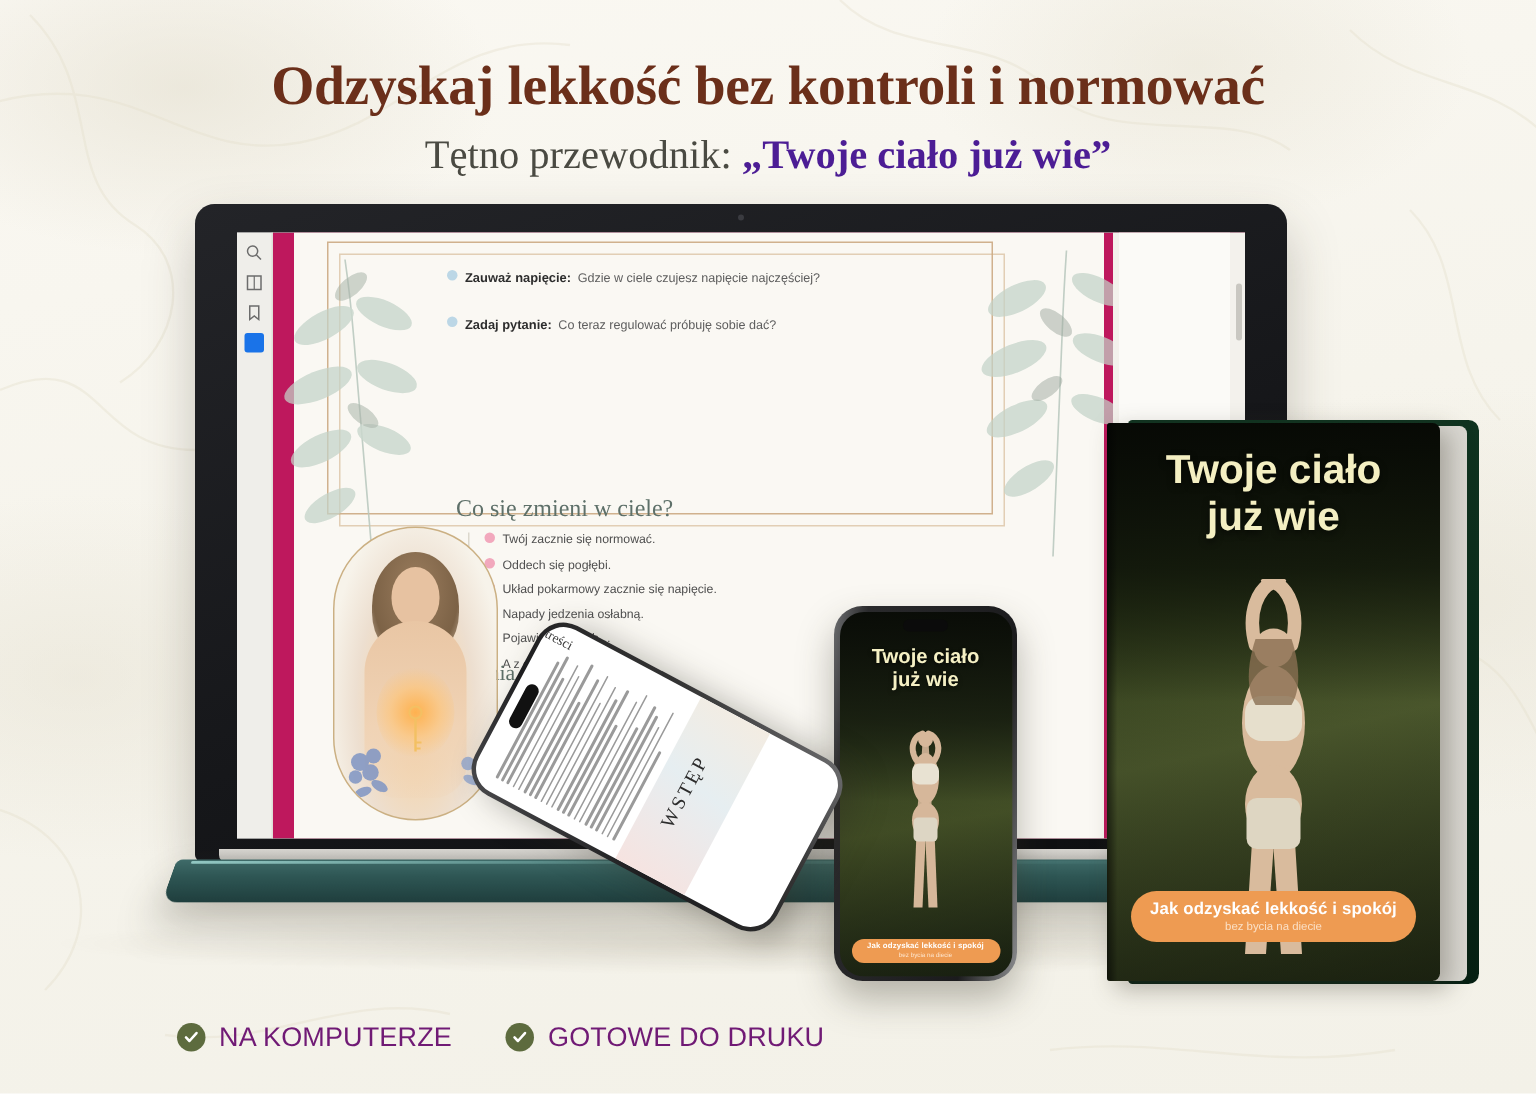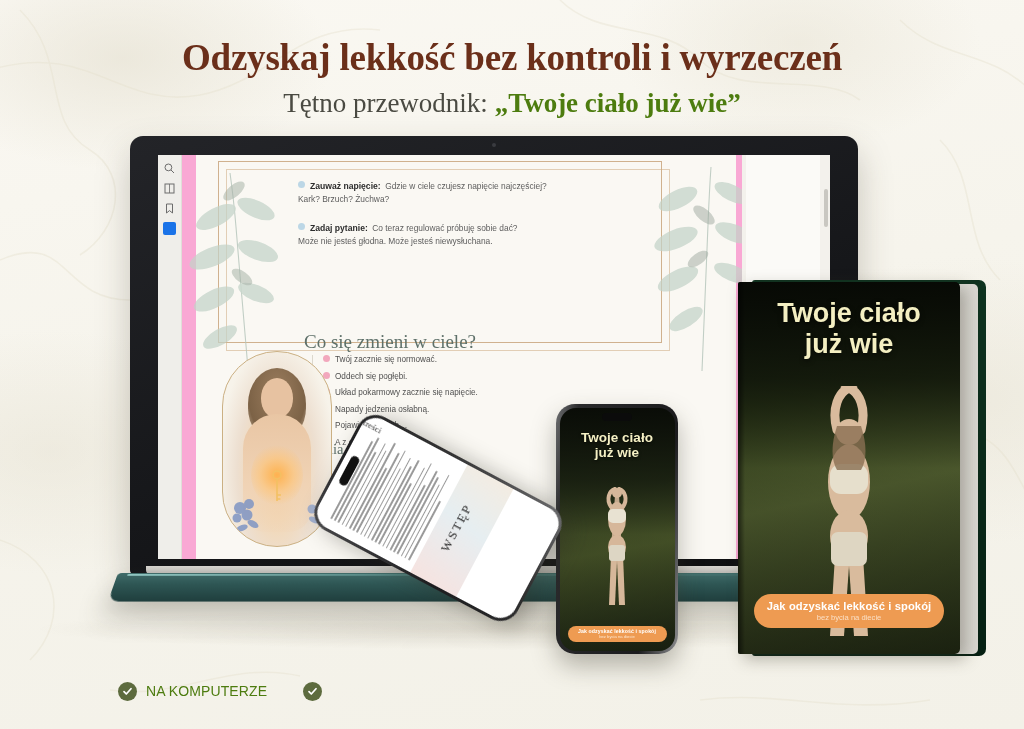--- a/index.html
+++ b/index.html
@@ -37,21 +37,21 @@
     color: #6b2f1a;
   }
   .subline {
     position: absolute; top: 88px; left: 0; width: 100%;
     text-align: center;
     font-family: "Liberation Serif", serif;
     font-size: 27px;
     color: #4a4a42;
     white-space: nowrap;
   }
-  .subline .quoted { color: #4d7c0f; font-weight: 700; }
+  .subline .quoted { color: #4c1d95; font-weight: 700; }
 
   
   #laptop { position: absolute; left: 118px; top: 136px; width: 740px; height: 466px; }
   .lid {
     position: absolute; left: 12px; top: 0; width: 728px; height: 438px;
     background: linear-gradient(160deg, #232428 0%, #16171a 55%, #0d0e10 100%);
     border-radius: 13px 13px 4px 4px;
     box-shadow: 0 16px 34px rgba(60,55,40,.26);
   }
   .lid-cam {
@@ -70,21 +70,21 @@
   .rail-ic {
     position: relative; margin: 7px auto 0; width: 13px; height: 13px;
     color: #6c6c6c; font-size: 10px; line-height: 13px; text-align: center;
   }
   .rail-ic.active { background: #1a73e8; border-radius: 2px; color: #fff; }
   .rail-ic svg { display: block; }
 
   
   .pdfpage {
     position: absolute; left: 24px; top: 0; width: 648px; height: 404px;
-    background: #f9a8d4;
+    background: #be185d;
   }
   .pg-inner { position: absolute; left: 14px; top: 0; width: 540px; height: 404px; background: #faf8f3; }
   .gold-frame {
     position: absolute; left: 22px; top: 6px; width: 444px; height: 182px;
     border: 1.3px solid #c29a6c; opacity: .75;
   }
   .gold-frame2 {
     position: absolute; left: 30px; top: 14px; width: 444px; height: 182px;
     border: 1.3px solid #cdab82; opacity: .55;
   }
@@ -100,21 +100,21 @@
     background: #bcd7e6; margin-right: 5px; vertical-align: 1px;
   }
   .bttl { font-weight: 700; color: #2d2d2d; font-size: 8.6px; }
   .btxt { color: #5d5d5d; font-size: 8.4px; }
   .bsub { color: #5d5d5d; font-size: 8.4px; display: block; margin-left: 0; }
   .bsub.ital { font-style: italic; margin-left: 52px; }
 
   
   .sec-h {
     position: absolute; left: 108px; top: 176px;
-    font-family: "Liberation Serif", serif; font-size: 19px; color: #5e7069;
+    font-family: "Liberation Serif", serif; font-size: 16px; color: #5e7069;
   }
   .sec-h2 {
     position: absolute; left: 104px; top: 286px;
     font-family: "Liberation Serif", serif; font-size: 14.5px; color: #5e7069;
   }
   .pinklist { position: absolute; left: 116px; top: 200px; width: 250px; border-left: 1px solid #dcd8cd; padding-left: 10px; }
   .pitem { font-size: 8.2px; color: #4f4f4f; margin-bottom: 7.5px; }
   .pdot {
     display: inline-block; width: 7px; height: 7px; border-radius: 50%;
     background: #f2a8bd; margin-right: 5px; vertical-align: 0px;
@@ -313,21 +313,21 @@
     border: 1.6px solid #8d8f68; border-radius: 20px;
     padding: 7px 19px 8px; color: #7a7c57; font-size: 17.5px;
     letter-spacing: .4px; background: transparent;
   }
   .feat { display: flex; align-items: center; margin-left: 36px; }
   .feat .ck {
     width: 19px; height: 19px; border-radius: 50%; background: #5d6b3e;
     margin-right: 9px; display: flex; align-items: center; justify-content: center;
   }
   .feat .ck svg { display: block; }
-  .feat .lbl { font-size: 14px; color: #4d7c0f; letter-spacing: .1px; }
+  .feat .lbl { font-size: 18px; color: #701a75; letter-spacing: .1px; }
 </style>
 </head>
 <body>
 
 <div id="page">
 
   <div id="bg-texture"></div>
   <svg id="bg-veins" viewBox="0 0 1024 729" preserveAspectRatio="none">
     <g fill="none" stroke="#e5e0cd" stroke-width="1.6" opacity=".8">
       <path d="M-10,70 C90,40 120,110 200,95 C270,82 300,20 380,30"></path>
@@ -336,21 +336,21 @@
       <path d="M560,0 C600,40 660,20 700,60 C740,100 820,70 860,100"></path>
       <path d="M900,20 C940,60 990,50 1030,90"></path>
       <path d="M780,330 C850,350 880,420 960,430 C1000,435 1015,470 1030,500"></path>
       <path d="M940,140 C980,180 960,240 1000,280"></path>
       <path d="M0,540 C60,560 70,620 30,660"></path>
       <path d="M110,690 C180,700 230,660 300,676"></path>
       <path d="M700,700 C780,690 840,715 930,700"></path>
     </g>
   </svg>
 
-  <div class="headline">Odzyskaj lekkość bez kontroli i wyrzeczeń</div>
+  <div class="headline">Odzyskaj lekkość bez kontroli i normować</div>
   <div class="subline">
     <span>Tętno przewodnik: </span><span class="quoted">„Twoje ciało już wie”</span>
   </div>
 
   <div id="laptop">
     <div class="lid">
       <div class="lid-cam"></div>
 
       <div class="screen">
 
@@ -416,26 +416,24 @@
               <g fill="#8e9c91" opacity=".5">
                 <ellipse cx="56" cy="56" rx="13" ry="6" transform="rotate(40 56 56)"></ellipse>
                 <ellipse cx="50" cy="100" rx="12" ry="5.5" transform="rotate(-36 50 100)"></ellipse>
               </g>
             </svg>
 
             <div class="blk">
               <div class="bitem">
                 <span class="bdot"></span><span class="bttl">Zauważ napięcie:</span>
                 <span class="btxt">Gdzie w ciele czujesz napięcie najczęściej?</span>
-                <span class="bsub">Kark? Brzuch? Żuchwa?</span>
               </div>
               <div class="bitem">
                 <span class="bdot"></span><span class="bttl">Zadaj pytanie:</span>
                 <span class="btxt">Co teraz regulować próbuję sobie dać?</span>
-                <span class="bsub">Może nie jesteś głodna. Może jesteś niewysłuchana.</span>
               </div>
             </div>
 
             <div class="sec-h">Co się zmieni w ciele?</div>
             <div class="pinklist">
               <div class="pitem"><span class="pdot"></span><span>Twój zacznie się normować.</span></div>
               <div class="pitem"><span class="pdot"></span><span>Oddech się pogłębi.</span></div>
               <div class="pitem"><span class="pdot"></span><span>Układ pokarmowy zacznie się napięcie.</span></div>
               <div class="pitem"><span class="pdot"></span><span>Napady jedzenia osłabną.</span></div>
               <div class="pitem"><span class="pdot"></span><span>Pojawi się odruch…</span></div>
@@ -600,16 +598,17 @@
       <span class="lbl">NA KOMPUTERZE</span>
     </div>
 
 
     <div class="feat">
       <span class="ck">
         <svg width="11" height="11" viewBox="0 0 11 11">
             <path d="M2 5.6 L4.3 8 L9 2.7" fill="none" stroke="#ffffff" stroke-width="1.7" stroke-linecap="round" stroke-linejoin="round"></path>
           </svg>
       </span>
+      <span class="lbl">GOTOWE DO DRUKU</span>
     </div>
   </div>
 
 </div>
 
 </body></html>

